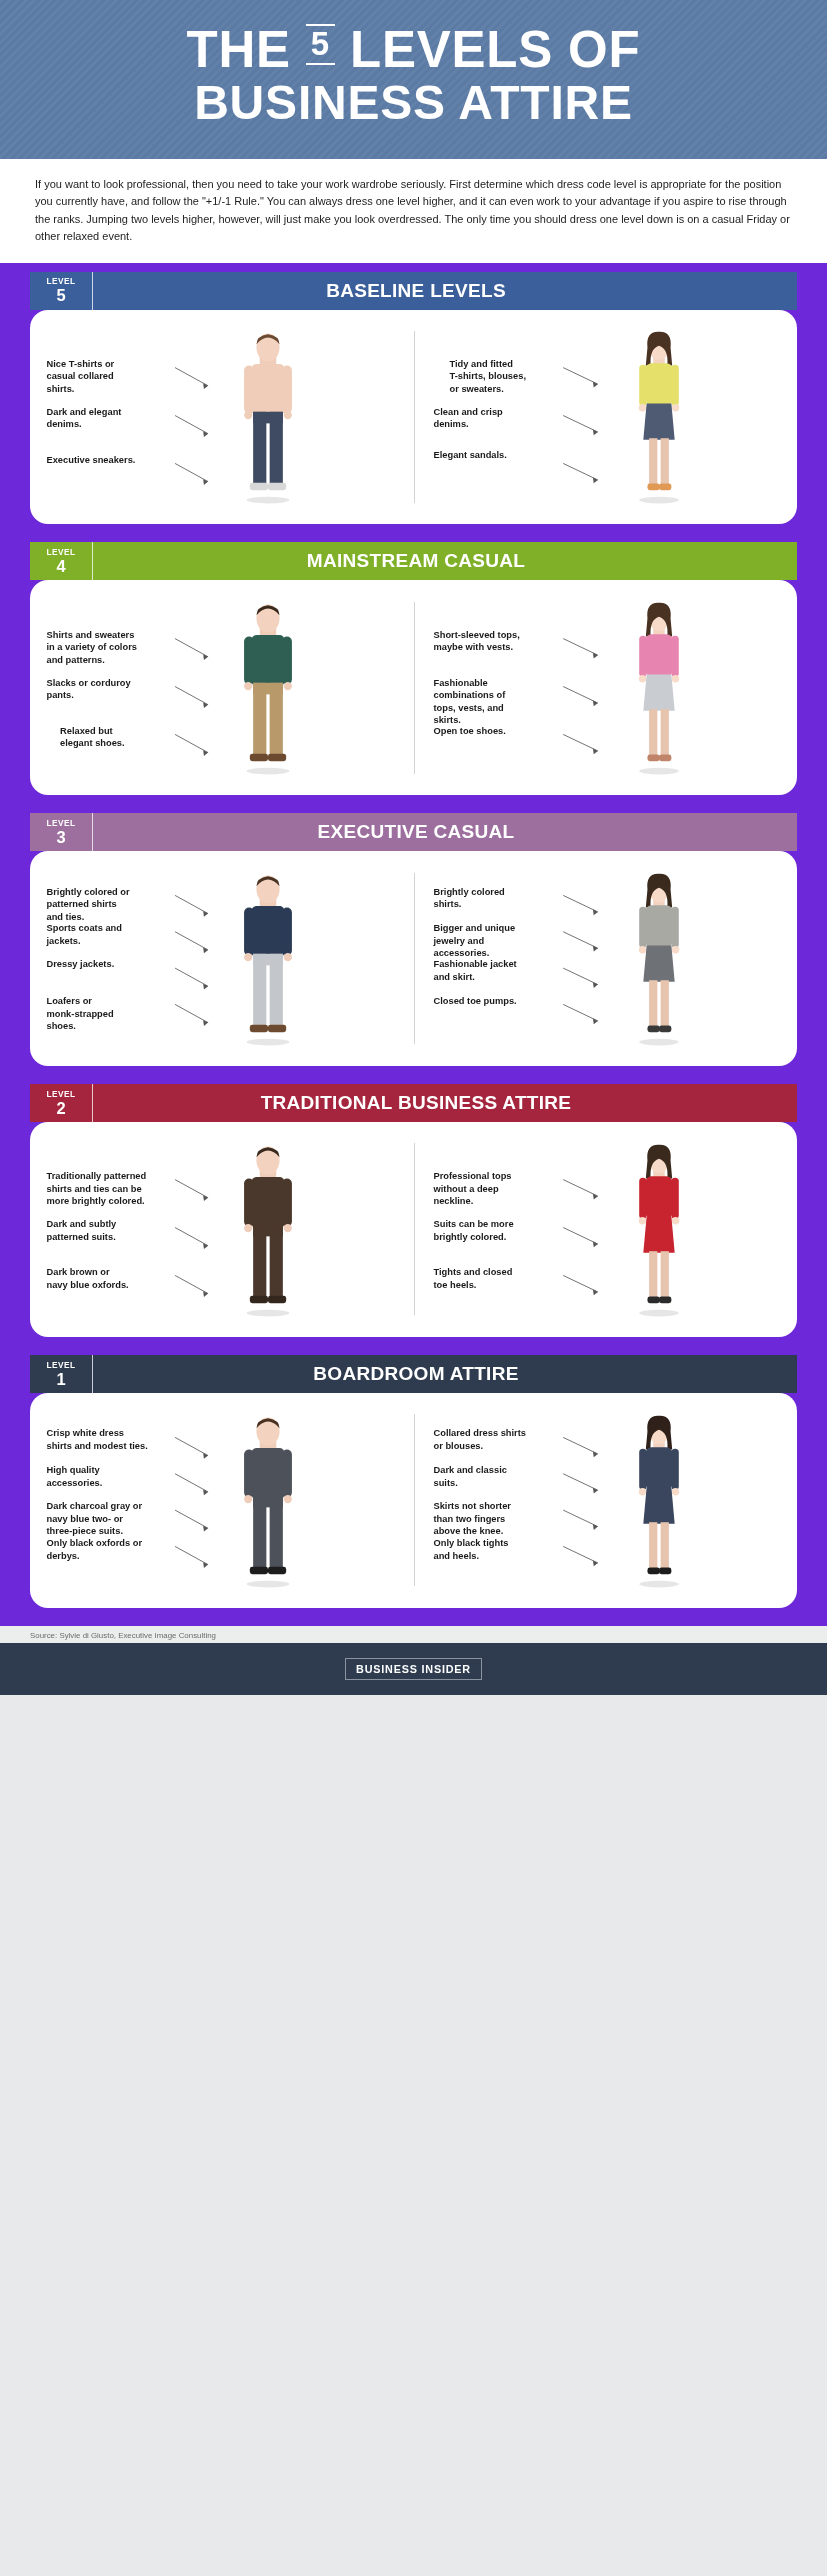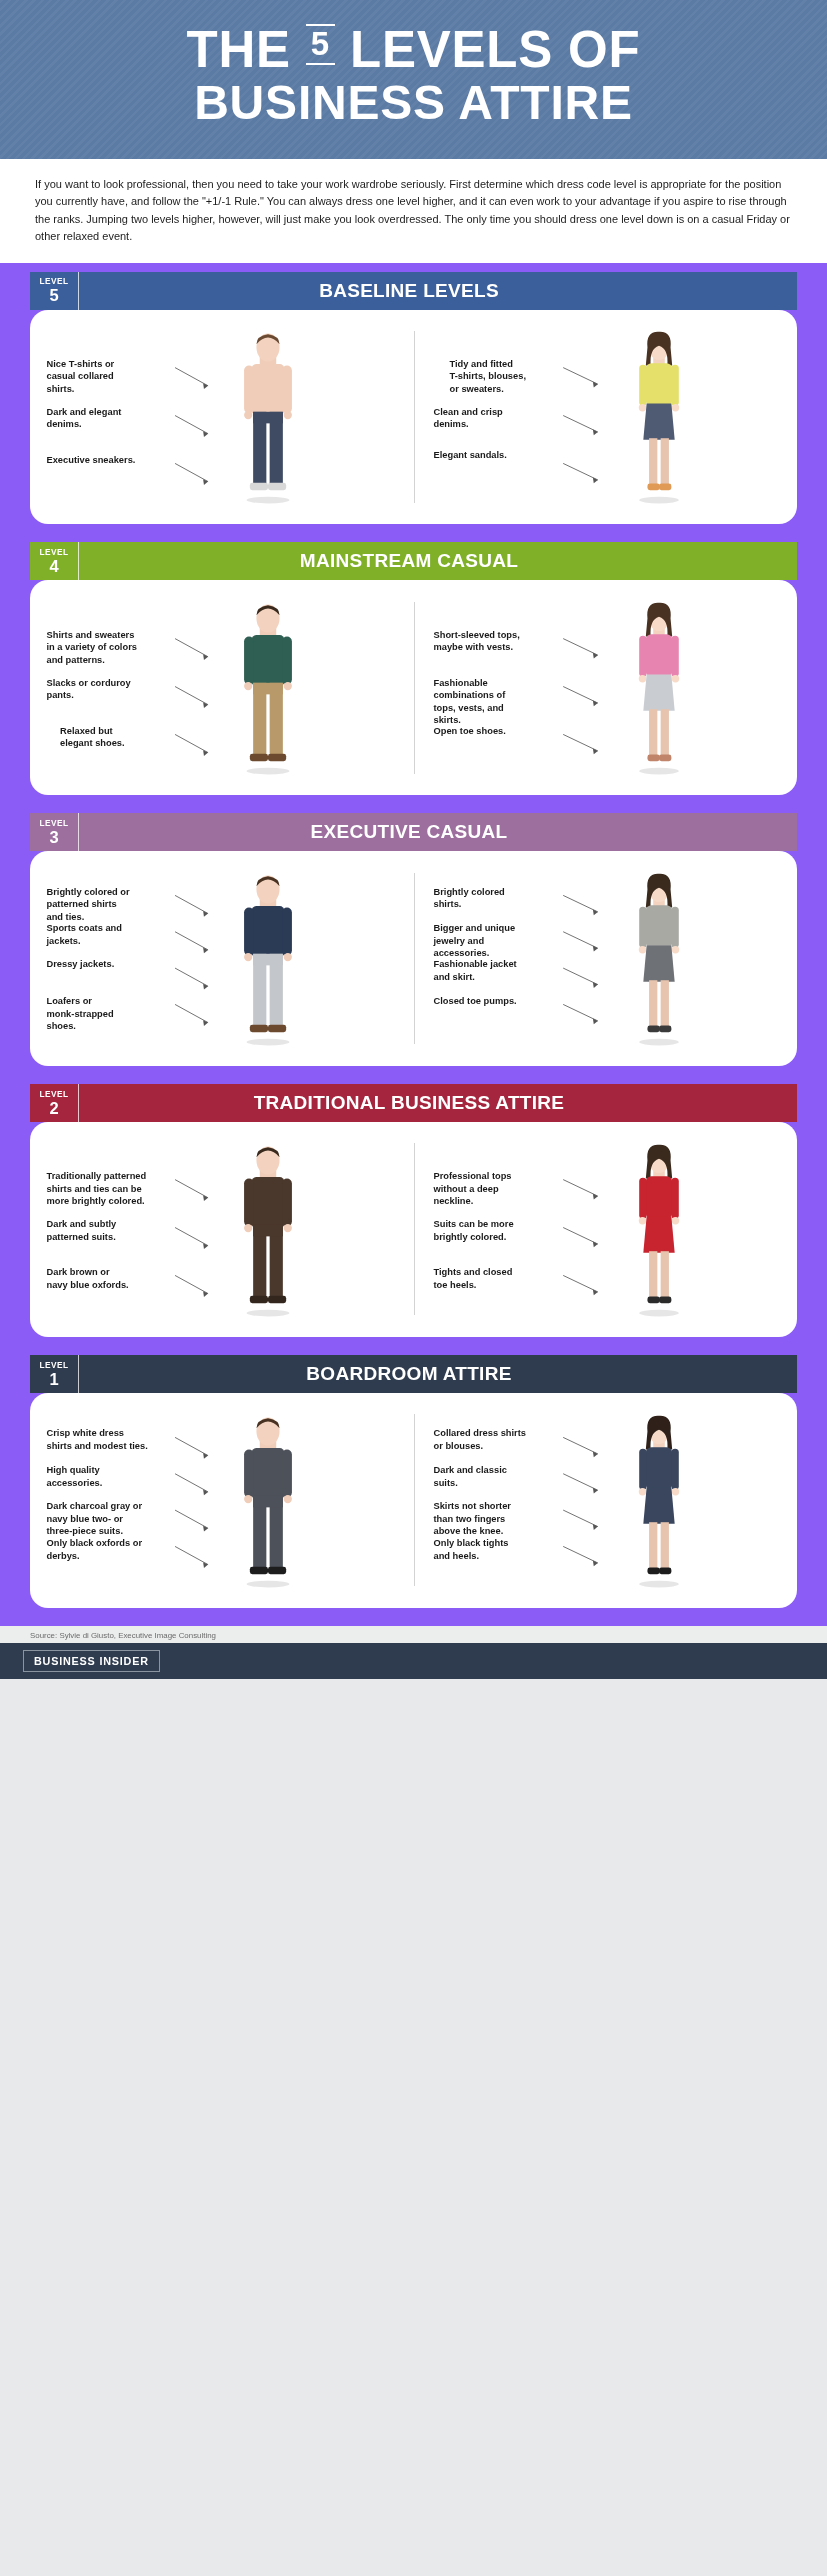--- a/index.html
+++ b/index.html
@@ -1,21 +1,21 @@
 <!DOCTYPE html>
 <html style="font-size:13.2px"><head>
 <meta charset="utf-8">
 <style>
   * { box-sizing: border-box; margin: 0; padding: 0; }
   body {
     width: 827px;
     font-family: "Liberation Sans", sans-serif;
     background: #e8e9ea;
   }
-  .page { width: 827px; position: relative; background: #8b5cf6; }
+  .page { width: 827px; position: relative; background: #6d28d9; }
 
   
   .header {
     background: #5b7ba5;
     padding: 23px 0 30px 0;
     text-align: center;
     position: relative;
     overflow: hidden;
   }
   .header::before {
@@ -74,21 +74,21 @@
   .level { margin: 0 0 18px 0; padding: 0 30px; }
   .level:first-of-type { padding-top: 8.3px; }
 
   .bar {
     display: flex;
     align-items: stretch;
     height: 38px;
     color: #fff;
   }
   .bar .lvl {
-    width: 49px;
+    width: 63px;
     display: flex;
     flex-direction: column;
     align-items: center;
     justify-content: center;
     line-height: 1;
     border-right: 1.7px solid rgba(255,255,255,0.75);
   }
   .bar .lvl .word { font-size: 8.3px; font-weight: bold; letter-spacing: 0.5px; }
   .bar .lvl .num { font-size: 16.5px; font-weight: bold; margin-top: 1.7px; }
   .bar .title {
@@ -138,24 +138,24 @@
   .figwrap {
     position: absolute;
     left: 50%;
     transform: translateX(-50%);
     top: 6.6px;
   }
 
   
   .footer {
     background: #2f3c4f;
-    height: 36px;
+    height: 52px;
     display: flex;
     align-items: center;
-    justify-content: flex-start;
+    justify-content: center;
     padding: 0 23px;
   }
   .src {
     font-size: 8.3px;
     color: #cfd4da;
   }
   .bi {
     color: #fff;
     font-size: 10.8px;
     letter-spacing: 0.8px;

